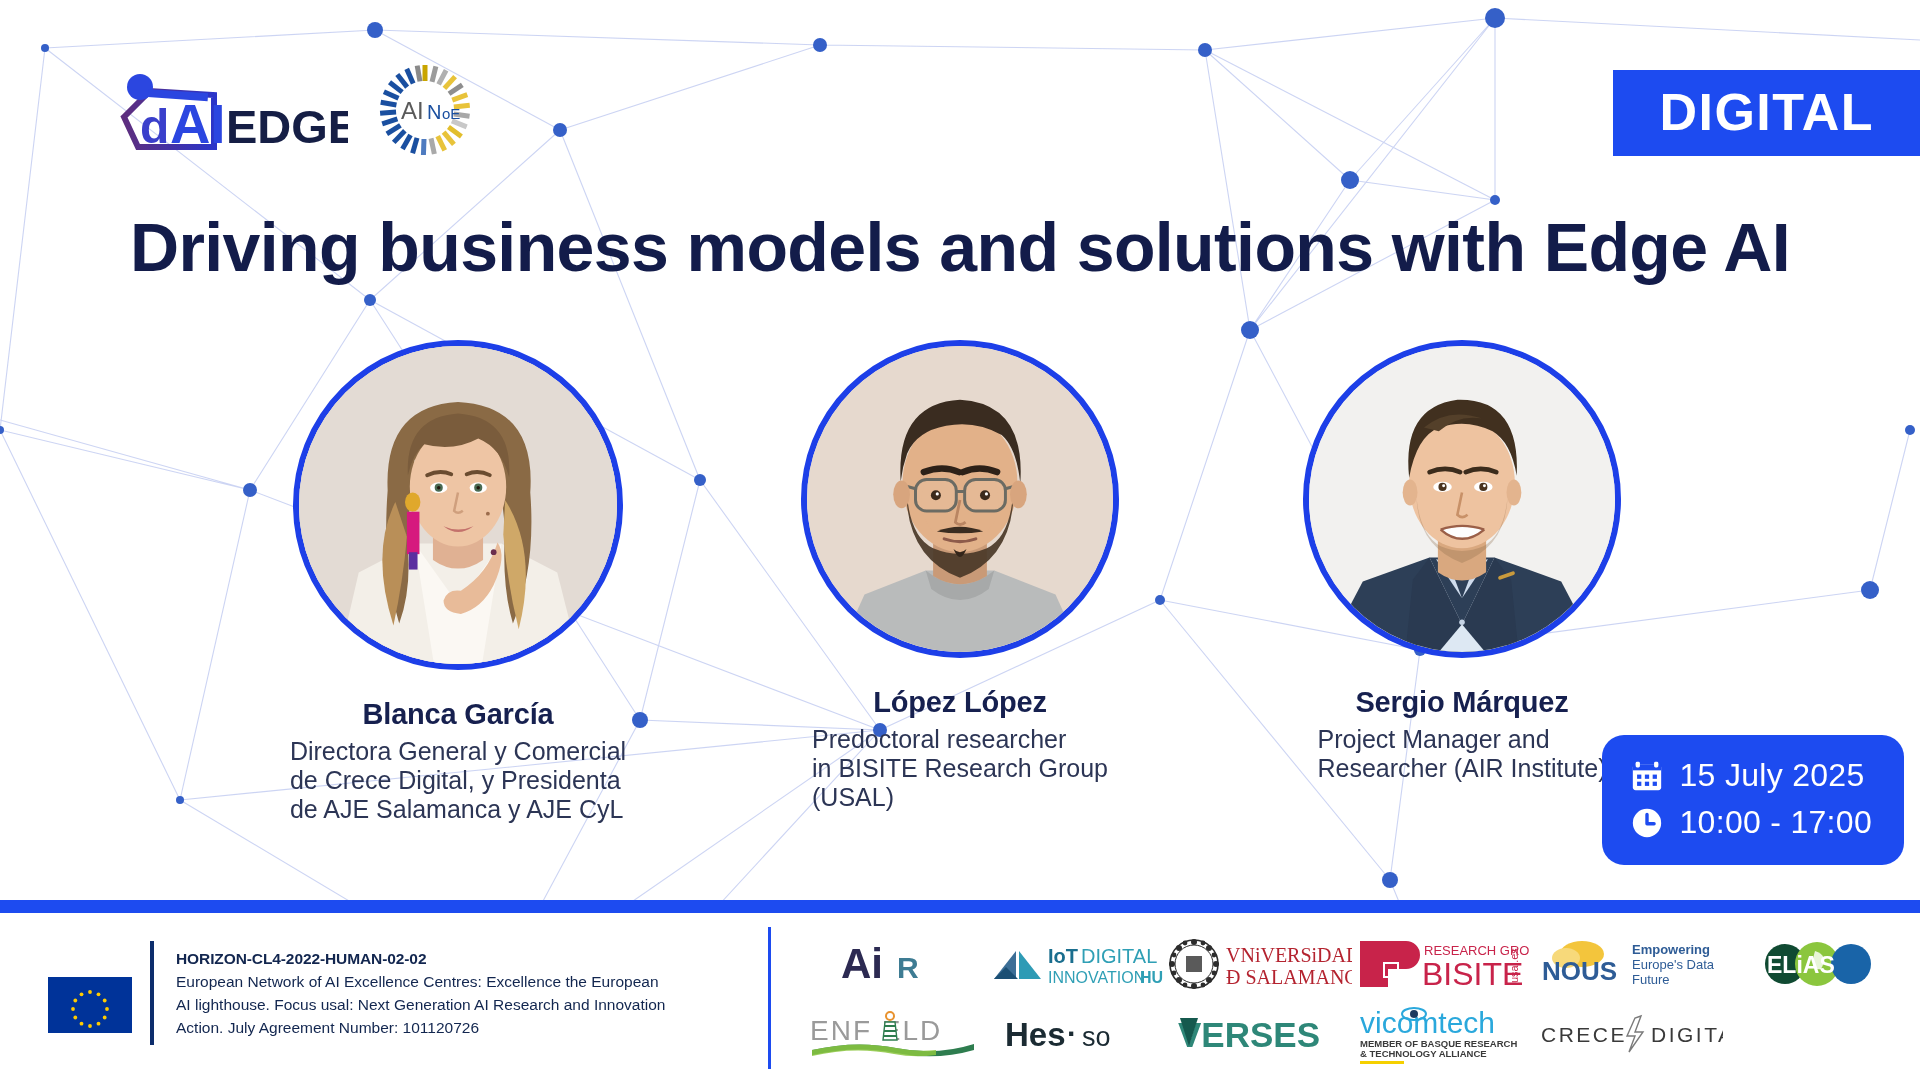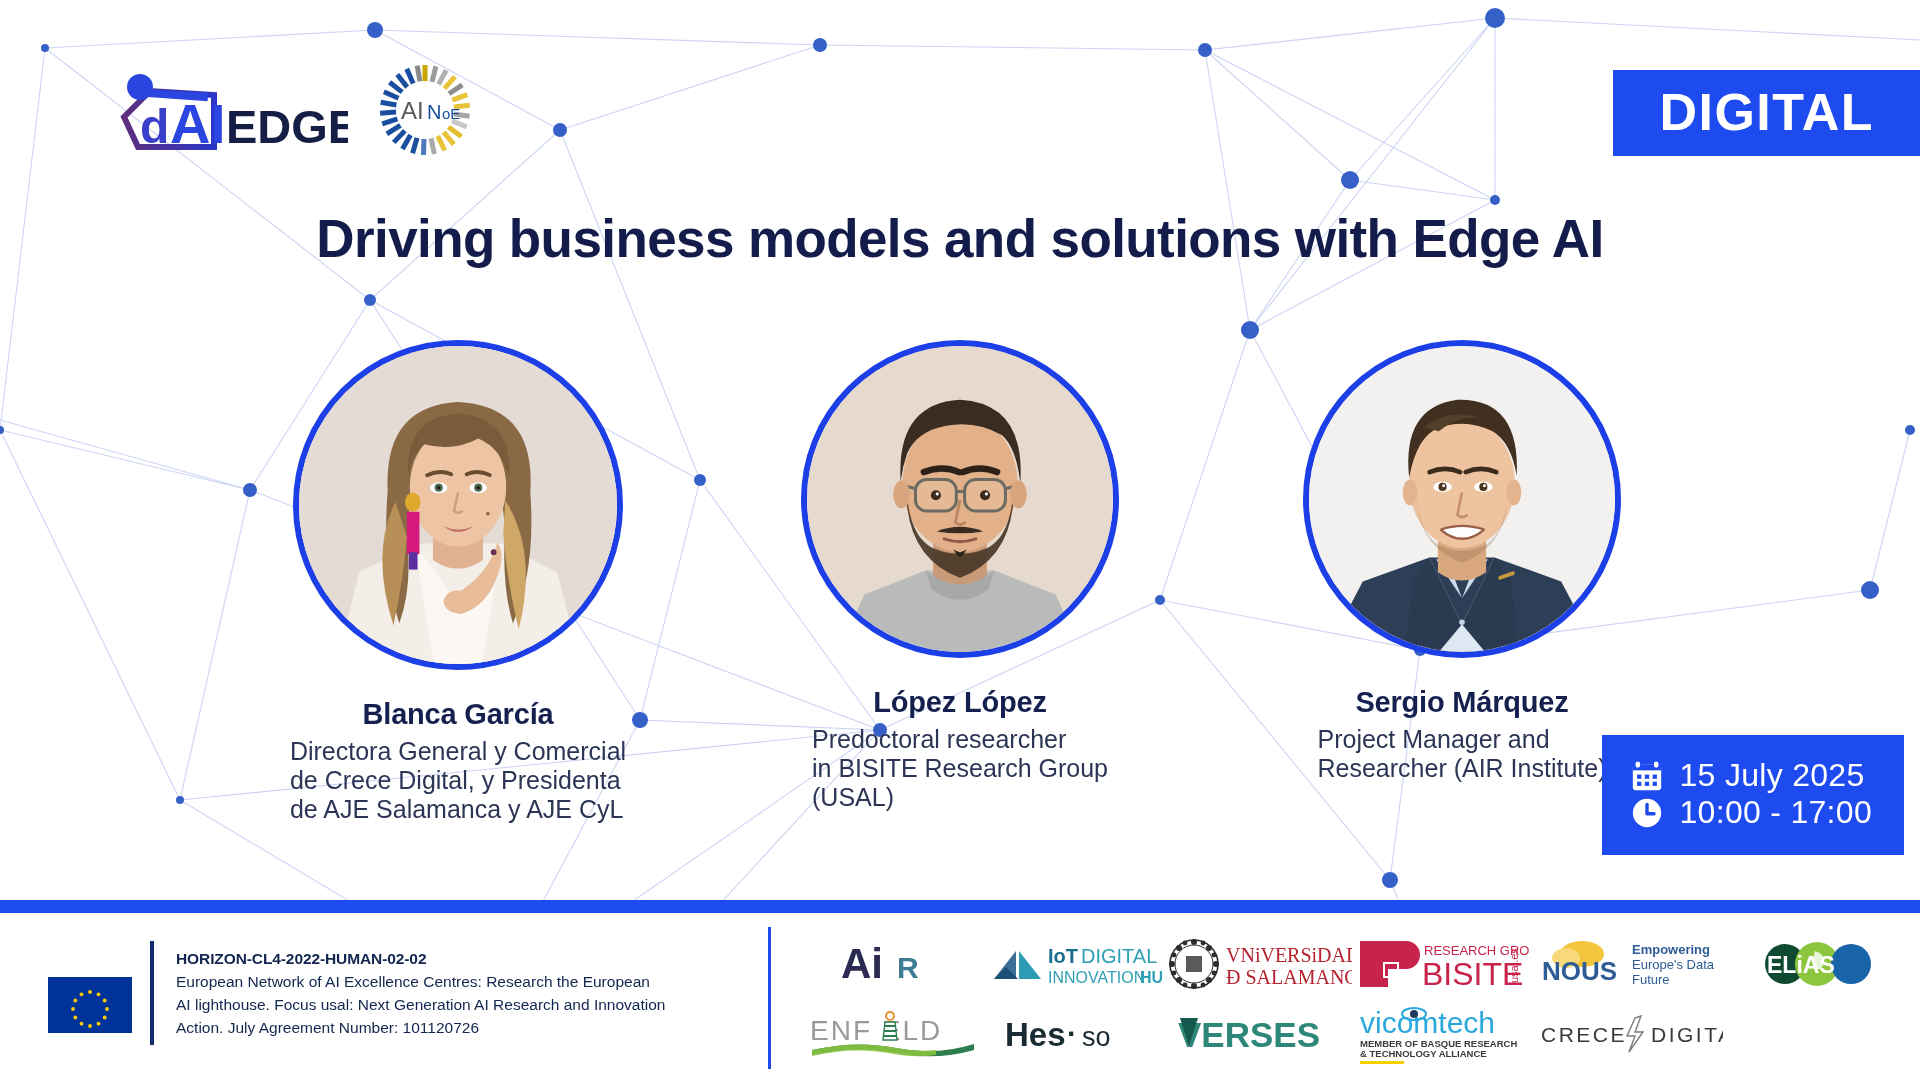--- a/index.html
+++ b/index.html
@@ -29,21 +29,21 @@
     background:#1D4BF0; color:#ffffff;
     padding:16px 46px 18px 46px;
     font-size:52px; font-weight:bold; letter-spacing:1.5px;
     line-height:1;
   }
 
   .main-title {
     position:absolute; left:0; right:0; top:208px; z-index:5;
     text-align:center;
     color:#131C4A;
-    font-size:53px; font-weight:bold;
+    font-size:68px; font-weight:bold;
     letter-spacing:-0.6px;
   }
 
   
   .speakers-row {
     position:absolute; left:0; top:340px; width:1920px; z-index:5;
     display:flex; justify-content:center; align-items:flex-start;
     gap:82px;
   }
   .speaker { width:420px; display:flex; flex-direction:column; align-items:center; }
@@ -66,21 +66,21 @@
     font-size:25px; color:#2C3555; line-height:1.16;
     text-align:left; font-weight:400;
   }
   .sp-role div { white-space:nowrap; }
 
   
   .datebox {
     position:absolute; right:16px; top:735px; z-index:6;
     background:#1D4BF0; color:#fff;
     padding:22px 32px 24px 28px;
-    display:flex; flex-direction:column; 
+    display:flex; flex-direction:column; gap:10px;border-radius:22px;
   }
   .dbrow { display:flex; align-items:center; gap:16px; }
   .dbrow .txt { font-size:32px; letter-spacing:0.3px; }
   .dbrow svg { display:block; flex:0 0 auto; }
 
   
   .divider {
     position:absolute; left:0; top:900px; width:1920px; height:13px;
     background:#1D4BF0; z-index:6;
   }
@@ -431,21 +431,21 @@
           <circle cx="27.3" cy="40.5" r="1.9"></circle>
             <circle cx="25" cy="32" r="1.9"></circle>
           <circle cx="27.3" cy="23.5" r="1.9"></circle>
             <circle cx="33.5" cy="17.3" r="1.9"></circle>
         </g>
       </svg>
     </div>
     <div class="eu-rule"></div>
     <div class="eu-text">
       <div class="ln1">HORIZON-CL4-2022-HUMAN-02-02</div>
-      <div><b>European Network of AI Excellence Centres:</b><span> Research the European</span></div>
+      <div><b>European Network of AI Excellence Centres:</b><span> Excellence the European</span></div>
       <div><span>AI lighthouse. </span><b>Focus usal:</b><span> Next Generation AI Research and Innovation</span></div>
       <div><span>Action. </span><b>July Agreement Number:</b><span> 101120726</span></div>
     </div>
   </div>
 
   <div class="vrule"></div>
 
   <div class="logo-grid">
 
     <div class="logo-cell">

